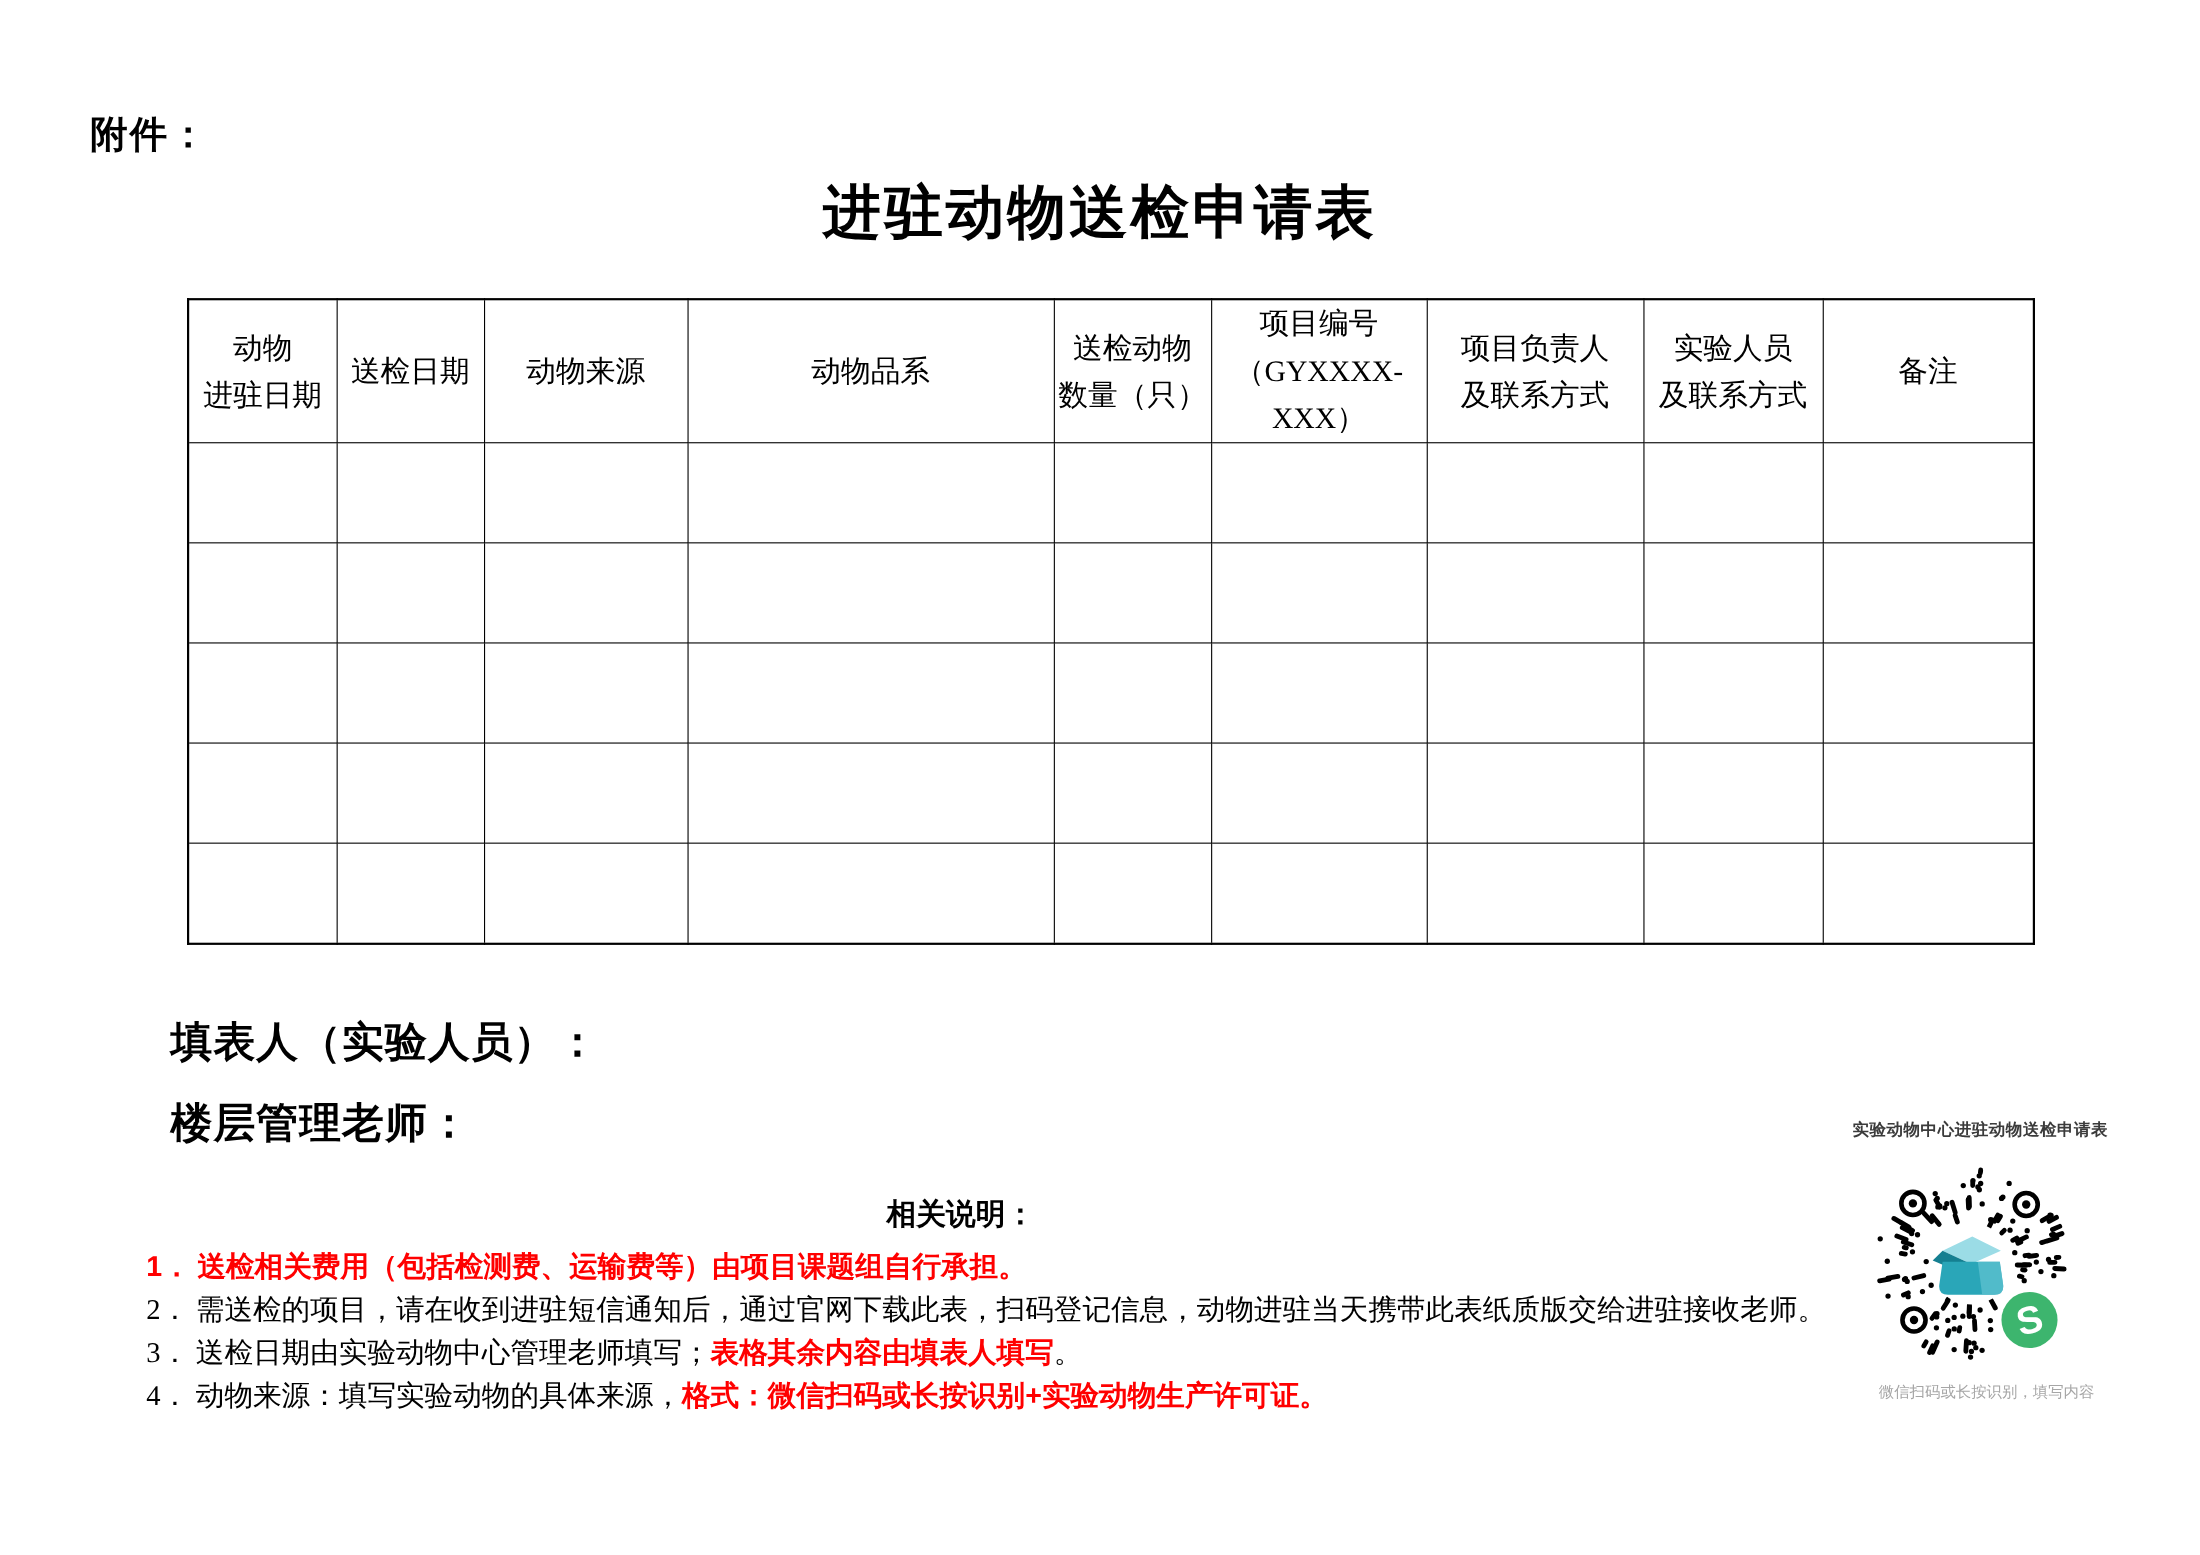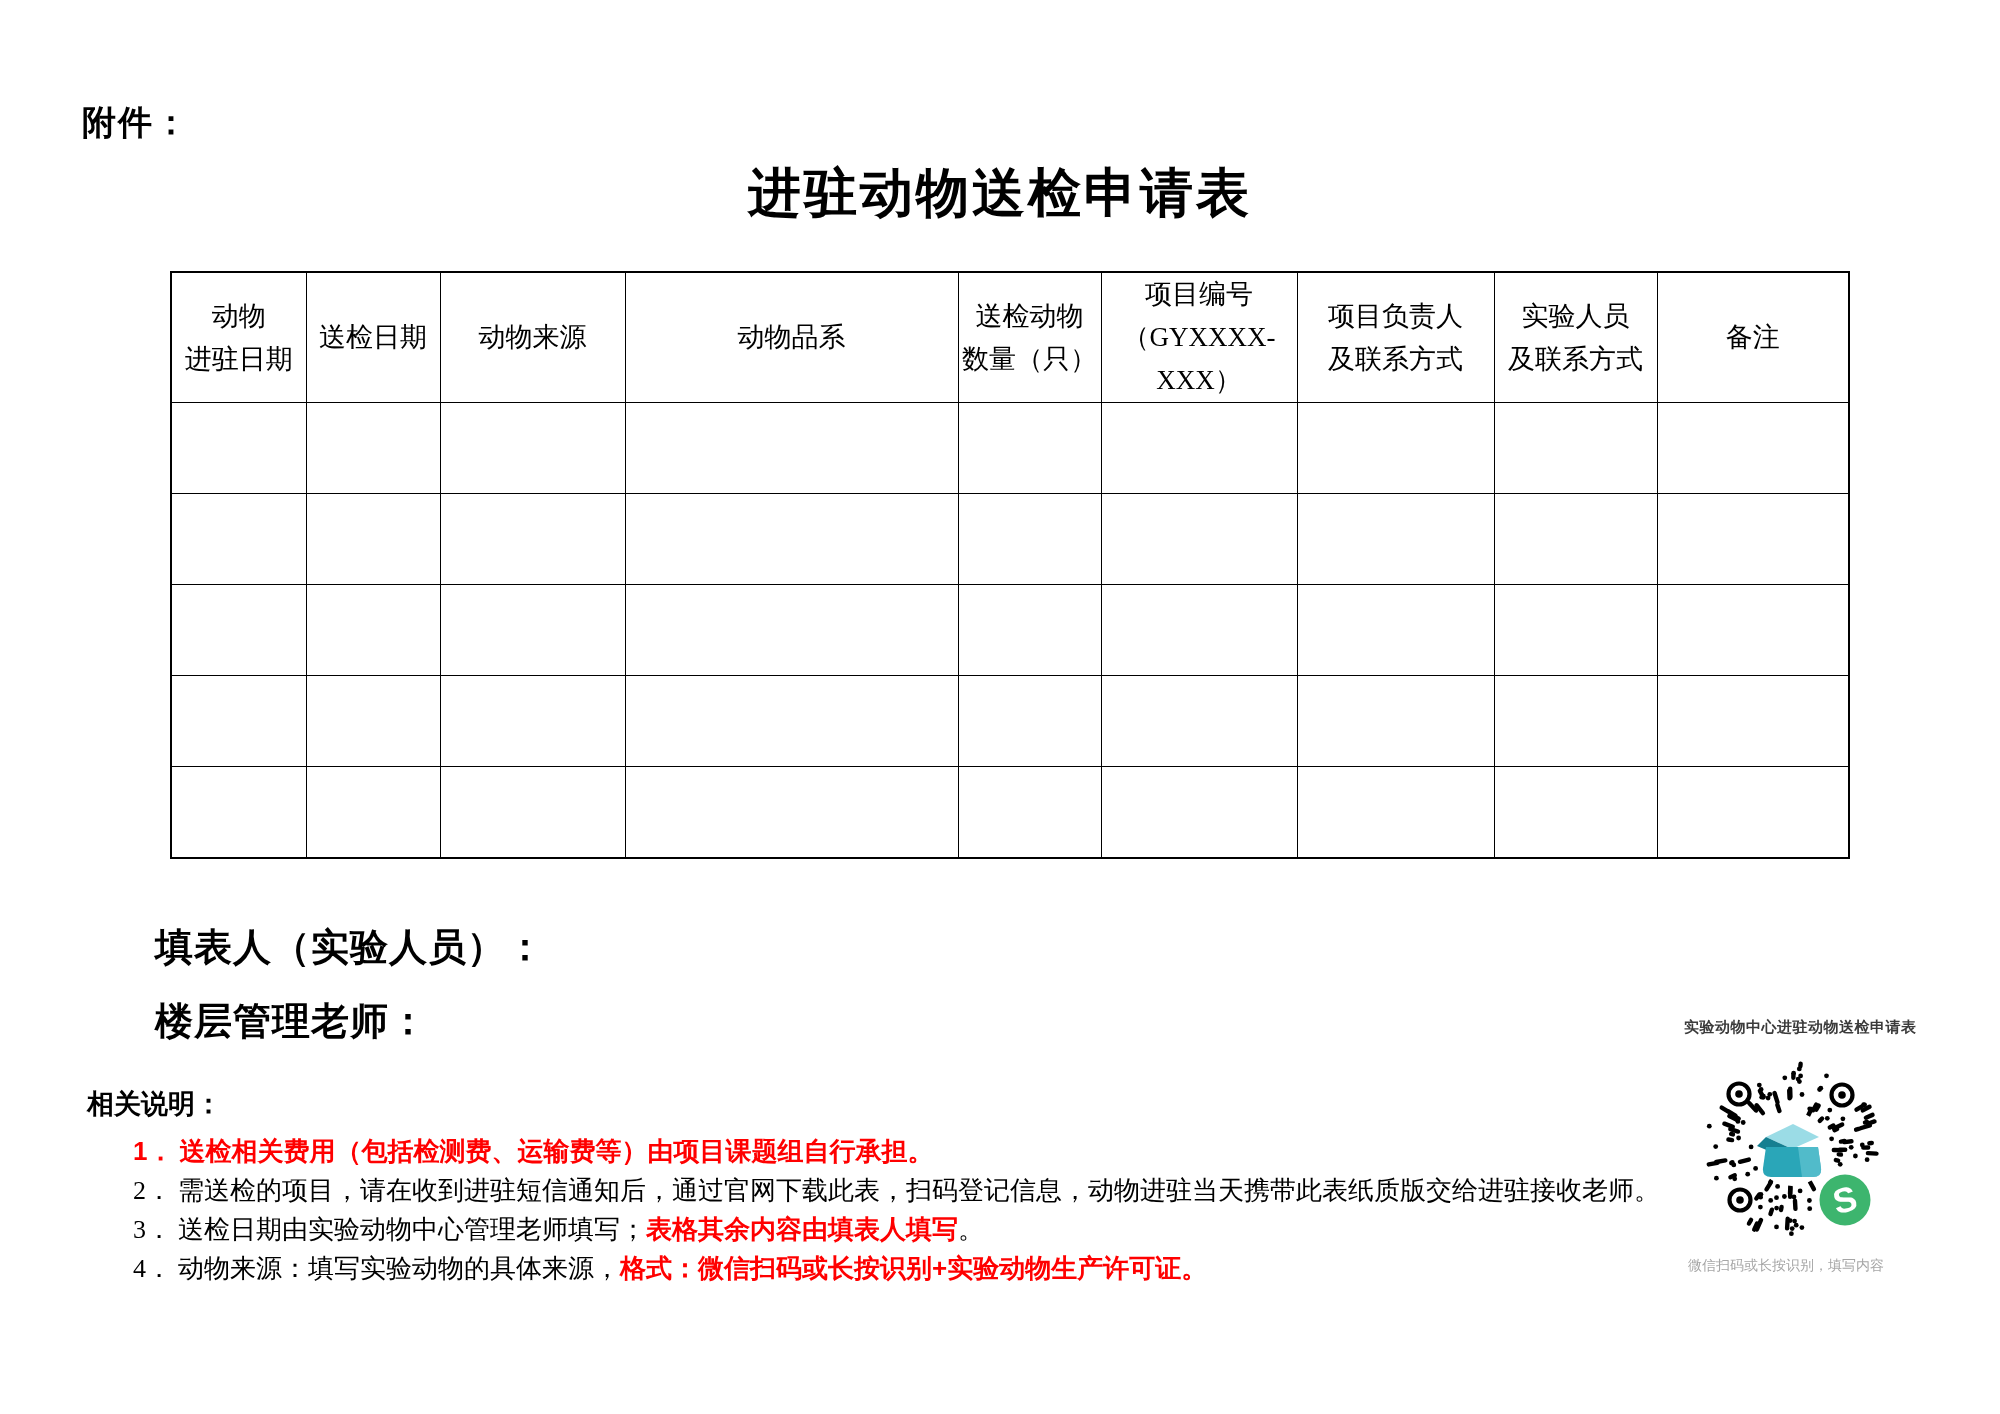--- a/index.html
+++ b/index.html
@@ -50,42 +50,42 @@
   .sig{
     position:absolute;left:155px;
     font-weight:700;font-size:38px;letter-spacing:1px;
     font-family:"Liberation Serif", serif;
   }
   .sig1{top:922px;}
   .sig2{top:996px;}
   .notes{position:absolute;left:87px;top:1086px;}
   .notes-heading{
     font-family:"Liberation Sans", sans-serif;
-    font-weight:700;font-size:27px;
+    font-weight:700;font-size:27px;text-align:center;
   }
   .notes ol{list-style:none;margin-top:10px;margin-left:46px;}
   .notes li{
     font-size:26px;line-height:38px;white-space:nowrap;
   }
   .notes .blk{color:#000;font-family:"Liberation Serif", serif;}
   .notes .red{
     color:var(--red);font-weight:700;
     font-family:"Liberation Sans", sans-serif;
   }
   .notes .num{display:inline-block;margin-right:6px;}
   .qr-panel{position:absolute;left:1684px;top:1018px;width:240px;}
   .qr-doc-label{
     font-family:"Liberation Sans", sans-serif;
     font-weight:700;font-size:15px;color:#3b3b3b;
     white-space:nowrap;letter-spacing:0.5px;
   }
   .qr-code{margin:22px 0 0 18px;width:180px;height:180px;}
   .qr-code svg{display:block;}
   .qr-caption{
-    margin:18px 0 0 4px;
+    margin:18px 0 0 24px;
     font-family:Liberation Serif, serif;
     font-size:14px;color:var(--caption-gray);
     white-space:nowrap;
   }
 </style>
 </head>
 <body>
 
 <div class="page">
 

